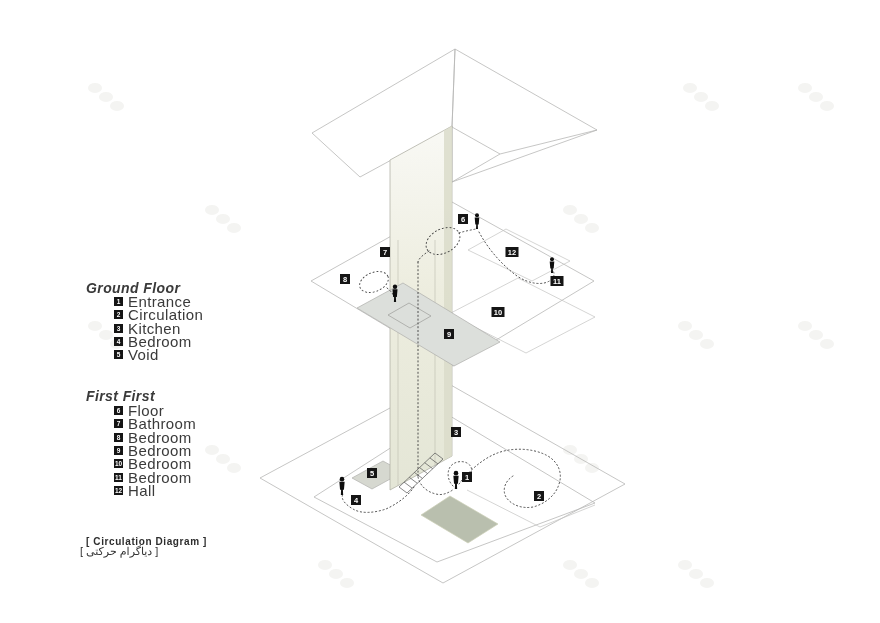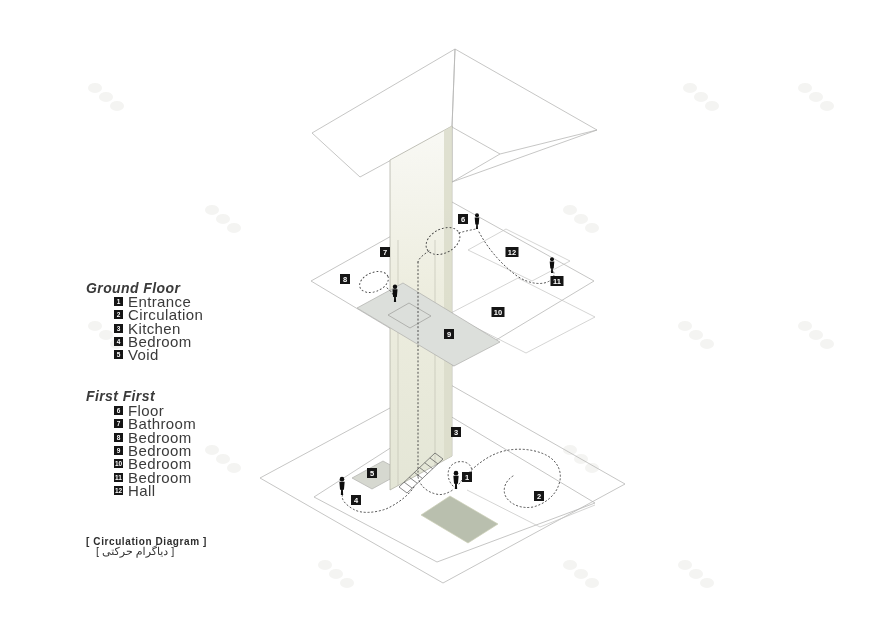--- a/index.html
+++ b/index.html
@@ -8,21 +8,21 @@
   .page svg{position:absolute;left:0;top:0;}
   .legend-heading{position:absolute;font-size:14px;font-weight:bold;color:#3a3a3a;
         letter-spacing:.4px;white-space:nowrap;font-style:italic;}
   .legend-items{position:absolute;display:flex;flex-direction:column;}
   .legend-row{display:flex;align-items:center;height:13.3px;gap:5px;}
   .lg-badge{width:9px;height:9px;background:#151515;color:#fff;font-size:6.5px;
         font-weight:bold;display:flex;align-items:center;justify-content:center;flex:0 0 auto;}
   .lg-label{font-size:15px;letter-spacing:.4px;color:#3a3a3a;white-space:nowrap;}
   .title-main{position:absolute;left:80px;top:536px;font-size:10px;font-weight:bold;
         color:#2d2d2d;letter-spacing:.6px;white-space:nowrap;padding-left:6px;}
-  .title-secondary{position:absolute;left:96px;top:545px;font-size:11px;color:#333;
+  .title-secondary{position:absolute;left:80px;top:545px;font-size:11px;color:#333;
         white-space:nowrap;direction:rtl;}
 </style>
 </head>
 <body>
 
 <div class="page">
 
 <svg width="880" height="623" viewBox="0 0 880 623">
   <defs>
     <linearGradient id="coreGrad" x1="0" y1="0" x2="0" y2="1">

